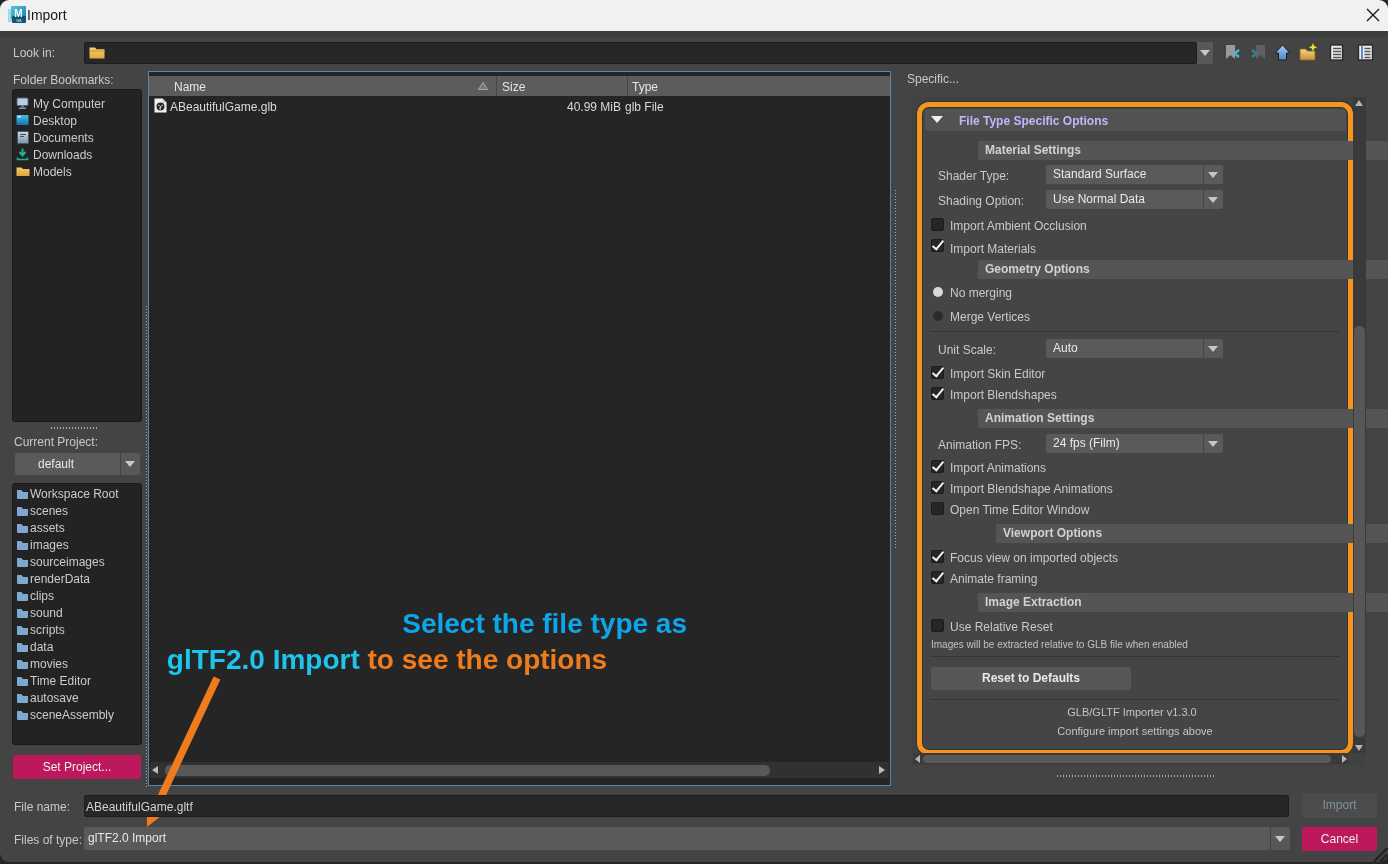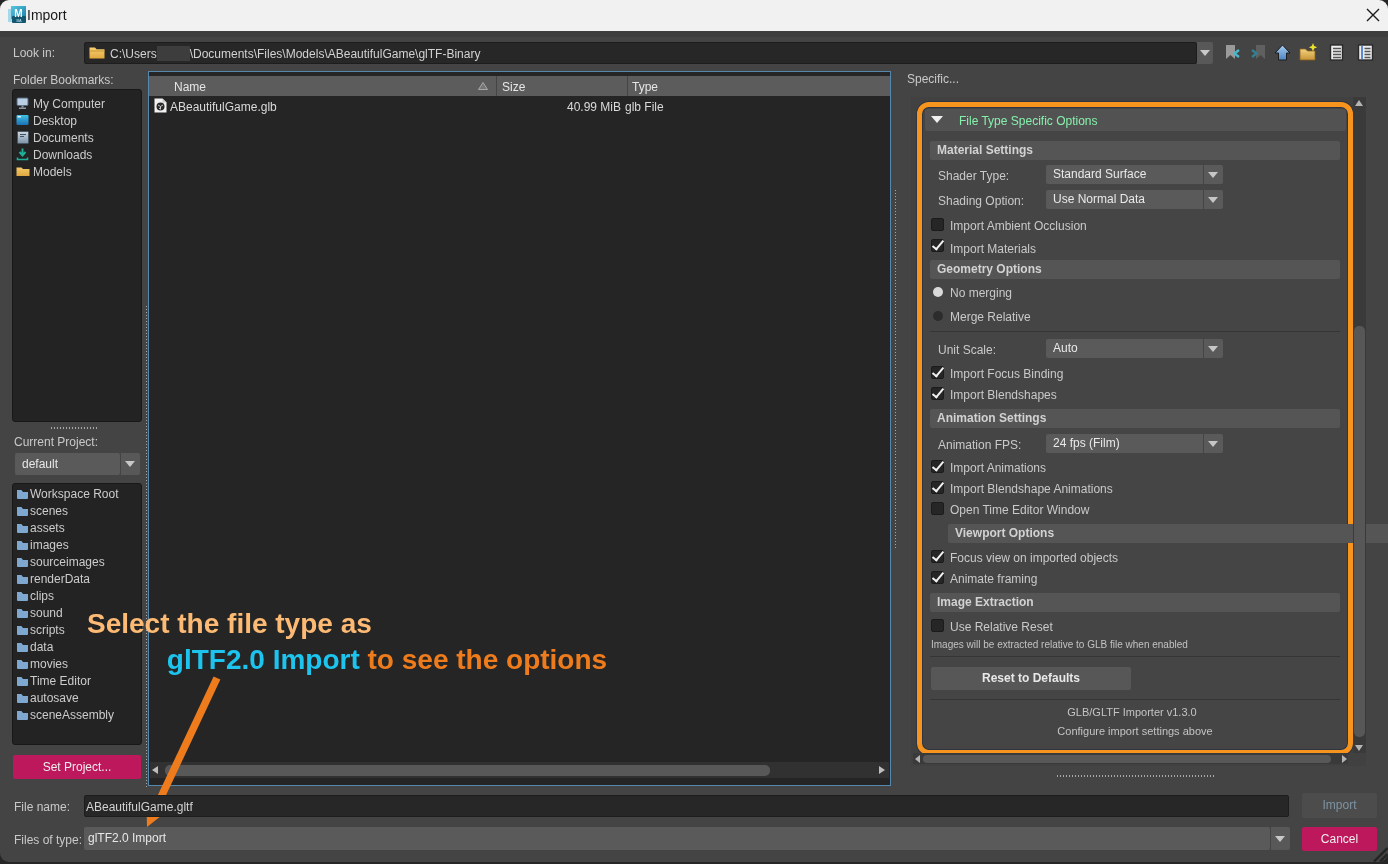--- a/index.html
+++ b/index.html
@@ -8,21 +8,21 @@
 .abs { position:absolute; }
 #win { position:absolute; left:0; top:0; width:1388px; height:862px; border-radius:9px; overflow:hidden; background:#444444; }
 #titlebar { position:absolute; left:0; top:0; width:1388px; height:31px; background:#f1f1f1; }
 #title { position:absolute; left:27px; top:7px; font-size:14px; color:#1a1a1a; }
 .lbl { position:absolute; color:#c9c9c9; }
 .inp { position:absolute; background:#272727; border:1px solid #1d1d1d; border-radius:2px; }
 .btn { position:absolute; background:#be185d; border-radius:2px; color:#eeeeee; text-align:center; }
 .combo { position:absolute; background:#5a5a5a; border-radius:2px; color:#e8e8e8; }
 .tri-d { position:absolute; width:0; height:0; border-left:5px solid transparent; border-right:5px solid transparent; border-top:6px solid #c8c8c8; }
 .panel { position:absolute; background:#232323; border:1px solid #181818; border-radius:3px; }
-.secbar { position:absolute; background:#555555; border-radius:2px; color:#d2d2d2; font-weight:bold; padding-left:7px; line-height:19px; height:19px; }
+.secbar { position:absolute; background:#555555; border-radius:2px; color:#d2d2d2; font-weight:bold; padding-left:7px; line-height:19px; height:19px;margin-left:48px; }
 .cb { position:absolute; width:13px; height:13px; background:#262626; border:1px solid #1b1b1b; border-radius:2px; }
 .sep { position:absolute; height:1px; background:#353535; }
 .ddm { position:absolute; background:#5a5a5a; border-radius:2px 0 0 2px; color:#e9e9e9; line-height:19px; padding-left:7px; height:19px; width:157px; }
 .dda { position:absolute; background:#5a5a5a; border-radius:0 2px 2px 0; width:19px; height:19px; }
 .dda:before { content:""; position:absolute; left:4px; top:7px; width:0; height:0; border-left:5.5px solid transparent; border-right:5.5px solid transparent; border-top:6px solid #c6c6c6; }
 .cbk:after { content:""; position:absolute; left:2.5px; top:-2px; width:4px; height:10px; border:solid #f2f2f2; border-width:0 2px 2px 0; transform:rotate(40deg); }
 .rad { position:absolute; width:10px; height:10px; border-radius:50%; }
 .bf { position:absolute; width:11px; height:10px; background:#7fa8d0; clip-path:polygon(0 10%, 40% 10%, 55% 30%, 100% 30%, 100% 100%, 0 100%); border-radius:1px; }
 </style>
 </head>
@@ -55,21 +55,20 @@
   <svg class="abs" style="left:89px;top:46px" width="17" height="14">
     <defs>
         <linearGradient id="lif" x1="0" y1="0" x2="0" y2="1">
           <stop offset="0" stop-color="#f6cf72"></stop>
           <stop offset="1" stop-color="#e3a83e"></stop>
         </linearGradient>
       </defs>
     <path d="M0.5 1.5 h5.5 l1.5 1.8 h8 v9.2 h-15 z" fill="url(#lif)"></path>
     <path d="M0.5 5 h15" stroke="#c08c2c" stroke-width="0.8"></path>
   </svg>
-  <div class="abs" style="left:110px;top:46px;color:#d2d2d2">C:\Users<span style="display:inline-block;width:33px;height:15px;background:#3d3d3d;vertical-align:-3px"></span>\Documents\Files\Models\ABeautifulGame\glTF-Binary</div>
   <div class="abs" style="left:1197px;top:42px;width:16px;height:22px;background:#585858;border-radius:0 2px 2px 0"></div>
   <div class="tri-d" style="left:1200px;top:50px"></div>
   <div id="toolbar-icons">
     <svg class="abs" style="left:1224px;top:44px" width="17" height="18">
       <path d="M2 1 h9 v14 l-4.5 -4 l-4.5 4 z" fill="#9a9a9a"></path>
       <path d="M15 6 L10.5 9.5 L15 13" stroke="#49b8cc" stroke-width="2.4" fill="none"></path>
     </svg>
     <svg class="abs" style="left:1250px;top:44px" width="17" height="18">
       <path d="M6 1 h9 v14 l-4.5 -4 l-4.5 4 z" fill="#606060"></path>
       <path d="M2 6 L6.5 9.5 L2 13" stroke="#357f8e" stroke-width="2.4" fill="none"></path>
@@ -155,21 +154,21 @@
           <linearGradient id="mf" x1="0" y1="0" x2="0" y2="1">
             <stop offset="0" stop-color="#f2ca6a"></stop>
             <stop offset="1" stop-color="#dfa63f"></stop>
           </linearGradient>
         </defs>
       <path d="M0.5 2.5 h5 l1.5 1.5 h6.5 v7 h-13 z" fill="url(#mf)"></path>
     </svg>
     <div class="abs" style="left:33px;top:165px">Models</div>
   </div>
   <div class="lbl" style="left:14px;top:435px">Current Project:</div>
-  <div class="combo" style="left:15px;top:453px;width:105px;height:22px;line-height:22px;padding-left:7px">default</div>
+  <div class="combo" style="left:15px;top:453px;width:105px;height:22px;line-height:22px;padding-left:23px">default</div>
   <div class="abs" style="left:121px;top:453px;width:19px;height:22px;background:#585858;border-radius:0 2px 2px 0"></div>
   <div class="tri-d" style="left:125px;top:461px"></div>
   <div class="panel" style="left:12px;top:483px;width:130px;height:262px"></div>
   <div id="projects">
     <div class="bf" style="left:17px;top:489px"></div>
       <div class="abs" style="left:30px;top:487px">Workspace Root</div>
     <div class="bf" style="left:17px;top:506px"></div>
       <div class="abs" style="left:30px;top:504px">scenes</div>
     <div class="bf" style="left:17px;top:523px"></div>
       <div class="abs" style="left:30px;top:521px">assets</div>
@@ -223,59 +222,59 @@
     <div class="abs" style="left:625px;top:100px;color:#dadada">glb File</div>
   </div>
   <div id="file-hscroll">
     <div class="abs" style="left:150px;top:762px;width:739px;height:16px;background:#313131"></div>
     <div class="abs" style="left:152px;top:766px;width:0;height:0;border-top:4.5px solid transparent;border-bottom:4.5px solid transparent;border-right:6px solid #bdbdbd"></div>
     <div class="abs" style="left:165px;top:765px;width:605px;height:11px;background:#585858;border-radius:5px"></div>
     <div class="abs" style="left:879px;top:766px;width:0;height:0;border-top:4.5px solid transparent;border-bottom:4.5px solid transparent;border-left:6px solid #bdbdbd"></div>
   </div>
 
   <div id="annotation">
-    <div class="abs" style="left:87px;top:608px;width:600px;text-align:left;font-size:28px;font-weight:bold;color:#fdba74;letter-spacing:0px">Select the file type as</div>
+    <div class="abs" style="left:87px;top:608px;width:600px;text-align:right;font-size:28px;font-weight:bold;color:#0ea5e9;letter-spacing:0px">Select the file type as</div>
     <div class="abs" style="left:87px;top:644px;width:600px;text-align:center;font-size:28px;font-weight:bold;color:#ee7c1d"><span style="color:#1cc4ee">glTF2.0 Import</span> to see the options</div>
     <svg class="abs" style="left:130px;top:665px" width="110" height="172">
       <path d="M87 13 L28 138.5" stroke="#ee7c1d" stroke-width="7.5"></path>
       <path d="M17 162 L16.3 133 L39.8 144 Z" fill="#ee7c1d"></path>
     </svg>
   </div>
 
   <div class="lbl" style="left:907px;top:72px">Specific...</div>
   <div class="abs" style="left:911px;top:97px;width:455px;height:669px;background:#414141"></div>
   <div class="abs" style="left:917px;top:102px;width:436px;height:653px;border:5px solid #f7941d;border-radius:12px;background:#454545;box-shadow:0 0 0 1px #2e3440, inset 0 0 0 1px #2e3440"></div>
   <div id="opts">
     <div class="abs" style="left:925px;top:109px;width:421px;height:22px;background:#525252;border-radius:2px"></div>
     <div class="abs" style="left:931px;top:116px;width:0;height:0;border-left:6.5px solid transparent;border-right:6.5px solid transparent;border-top:7.5px solid #f0f0f0"></div>
-    <div class="abs" style="left:959px;top:114px;font-weight:normal;color:#86efac">File Type Specific Options</div>
+    <div class="abs" style="left:959px;top:114px;font-weight:bold;color:#c4b5fd">File Type Specific Options</div>
 
     <div class="secbar" style="left:930px;top:141px;width:410px">Material Settings</div>
     <div class="lbl" style="left:938px;top:169px">Shader Type:</div>
     <div class="ddm" style="left:1046px;top:165px">Standard Surface</div>
       <div class="dda" style="left:1204px;top:165px"></div>
     <div class="lbl" style="left:938px;top:194px">Shading Option:</div>
     <div class="ddm" style="left:1046px;top:190px">Use Normal Data</div>
       <div class="dda" style="left:1204px;top:190px"></div>
     <div class="cb" style="left:931px;top:218px"></div>
       <div class="lbl" style="left:950px;top:219px">Import Ambient Occlusion</div>
     <div class="cb cbk" style="left:931px;top:239px"></div>
       <div class="lbl" style="left:950px;top:242px">Import Materials</div>
 
     <div class="secbar" style="left:930px;top:260px;width:410px">Geometry Options</div>
     <div class="rad" style="left:933px;top:287px;background:#d9d9d9"></div>
       <div class="lbl" style="left:950px;top:286px">No merging</div>
     <div class="rad" style="left:933px;top:311px;background:#2c2c2c"></div>
-      <div class="lbl" style="left:950px;top:310px">Merge Relative</div>
+      <div class="lbl" style="left:950px;top:310px">Merge Vertices</div>
     <div class="sep" style="left:930px;top:331px;width:410px"></div>
     <div class="lbl" style="left:938px;top:343px">Unit Scale:</div>
     <div class="ddm" style="left:1046px;top:339px">Auto</div>
       <div class="dda" style="left:1204px;top:339px"></div>
     <div class="cb cbk" style="left:931px;top:366px"></div>
-      <div class="lbl" style="left:950px;top:367px">Import Focus Binding</div>
+      <div class="lbl" style="left:950px;top:367px">Import Skin Editor</div>
     <div class="cb cbk" style="left:931px;top:387px"></div>
       <div class="lbl" style="left:950px;top:388px">Import Blendshapes</div>
 
     <div class="secbar" style="left:930px;top:409px;width:410px">Animation Settings</div>
     <div class="lbl" style="left:938px;top:438px">Animation FPS:</div>
     <div class="ddm" style="left:1046px;top:434px">24 fps (Film)</div>
       <div class="dda" style="left:1204px;top:434px"></div>
     <div class="cb cbk" style="left:931px;top:460px"></div>
       <div class="lbl" style="left:950px;top:461px">Import Animations</div>
     <div class="cb cbk" style="left:931px;top:481px"></div>

